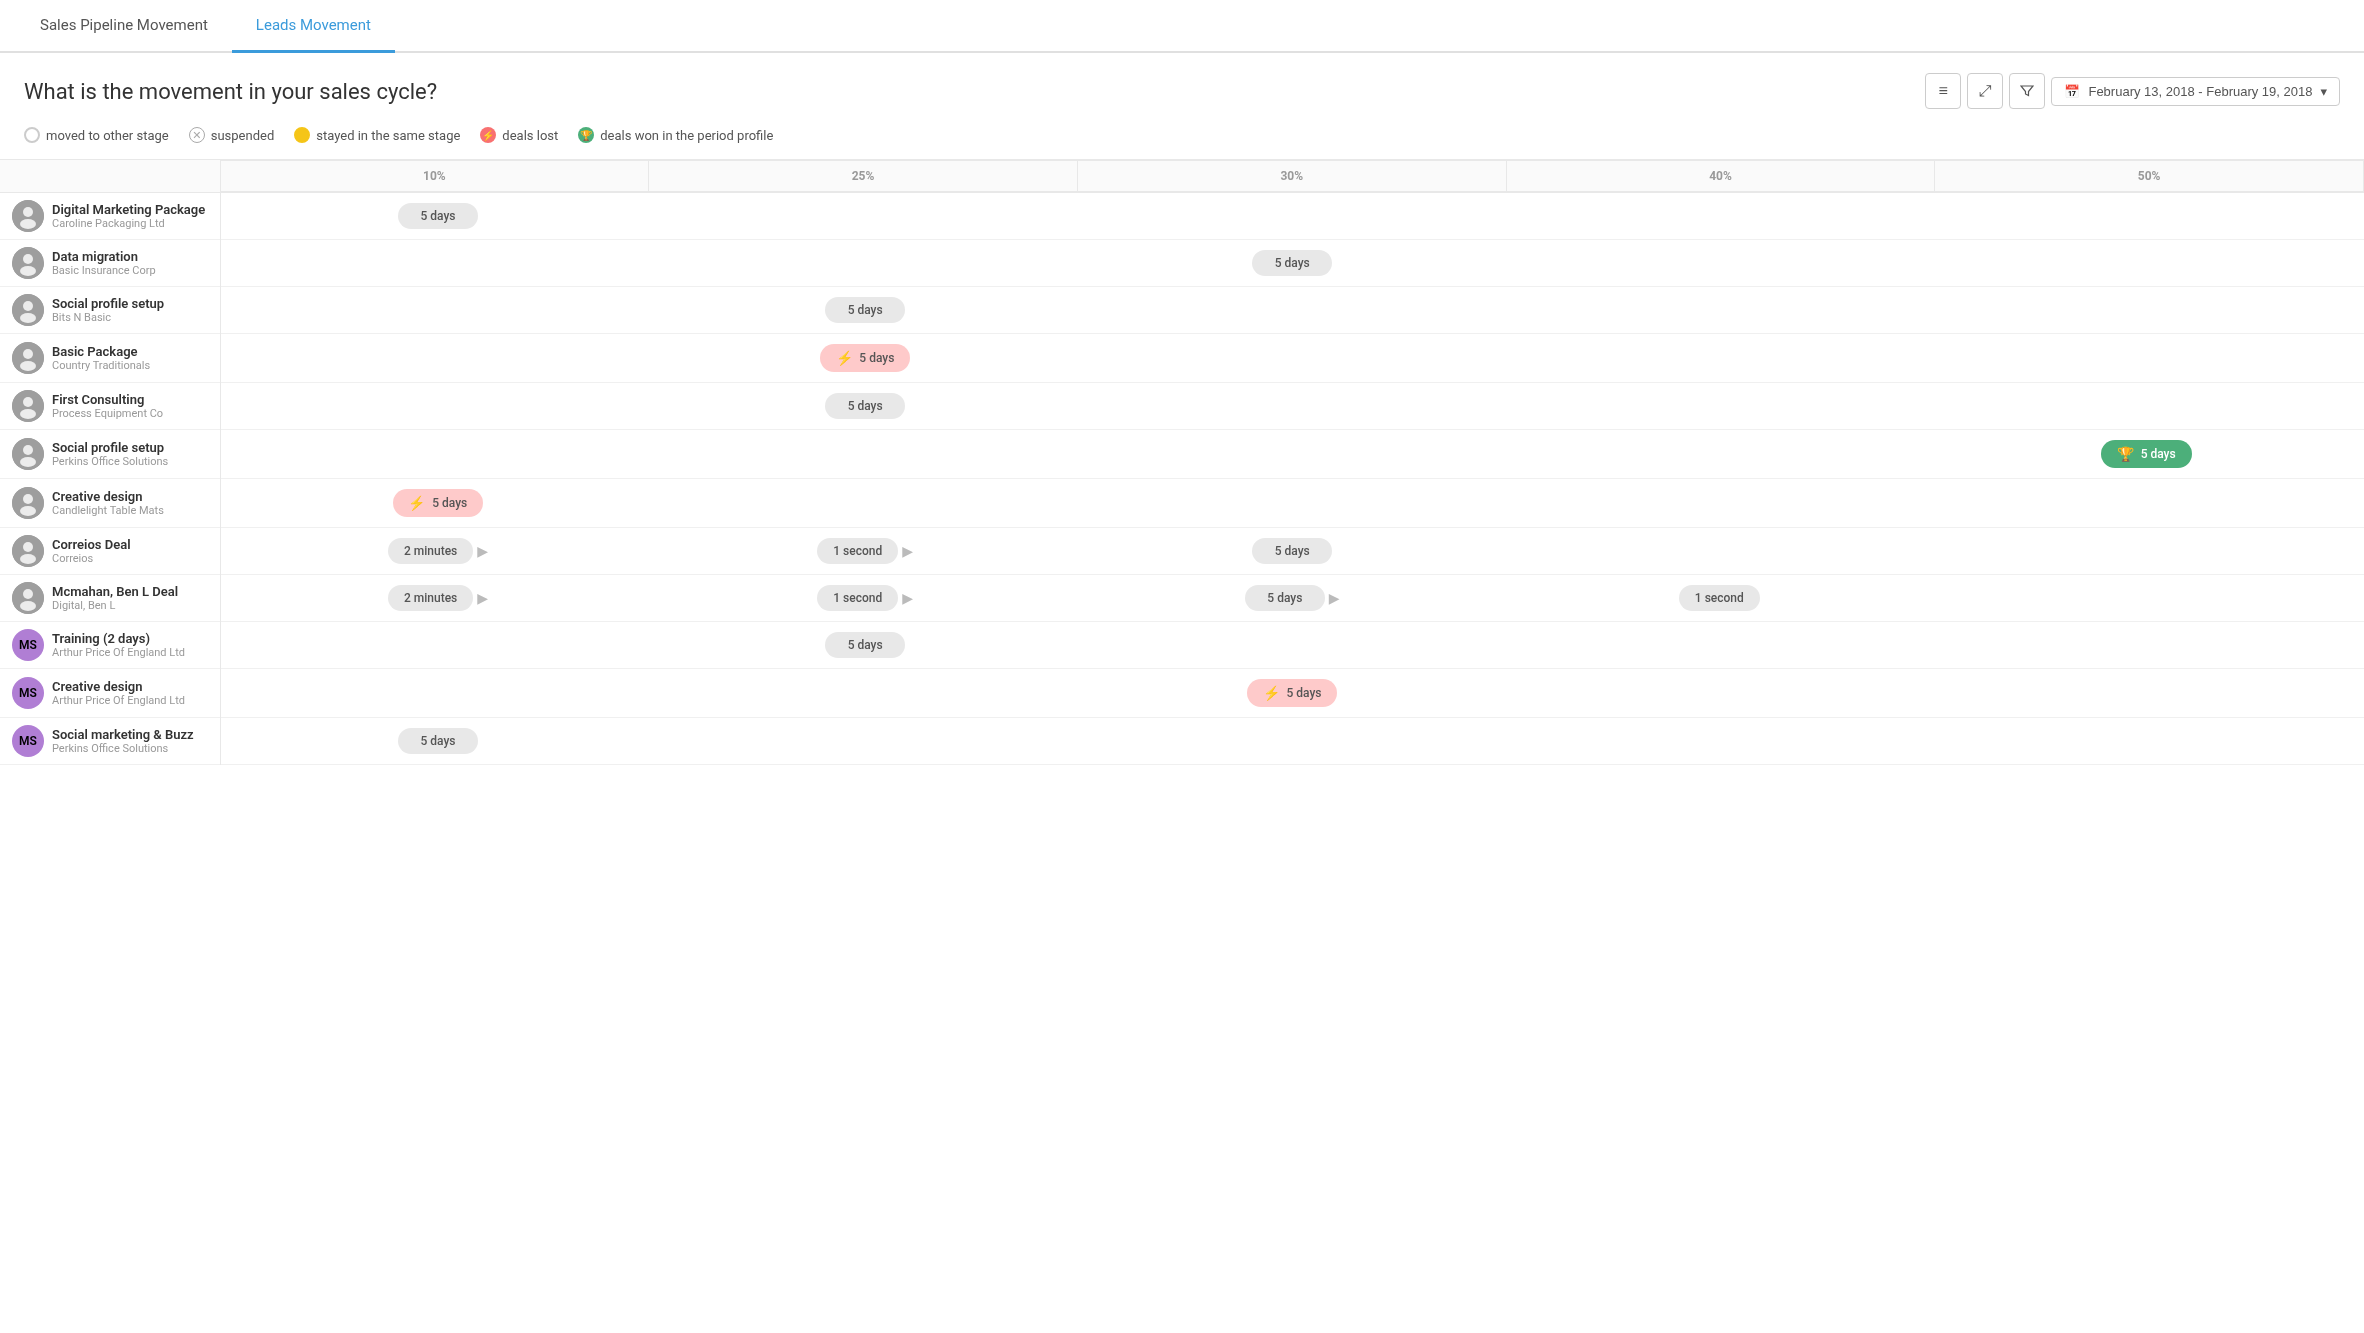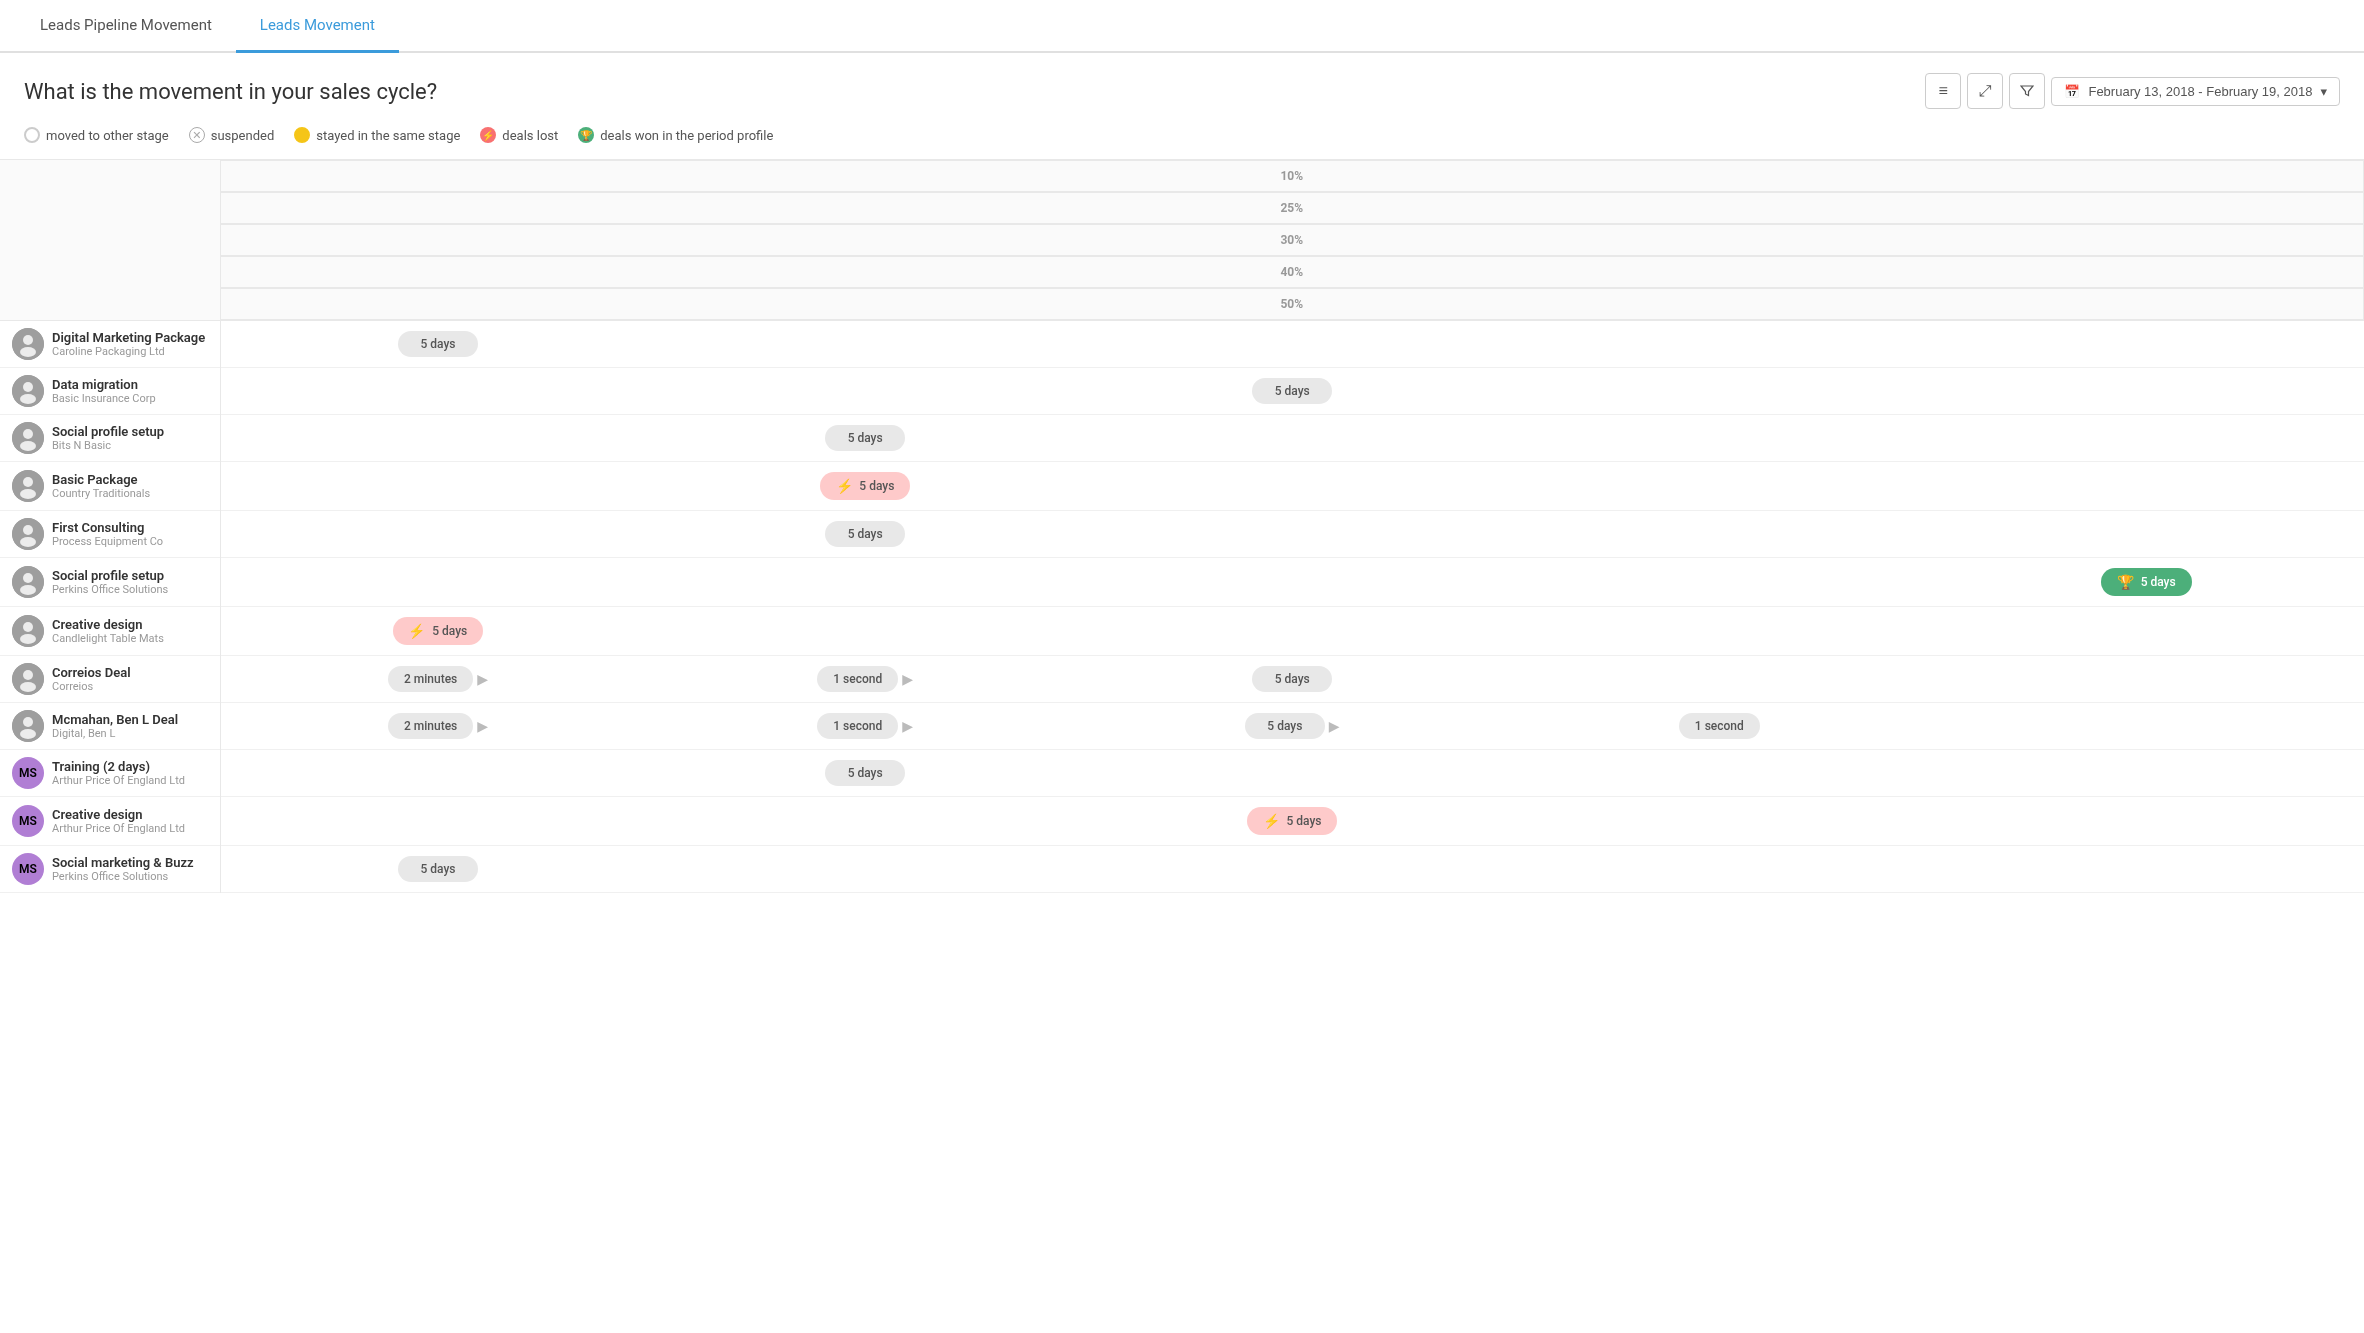--- a/index.html
+++ b/index.html
@@ -222,21 +222,21 @@
     .stage-bar.won {
       background: #4caf7a;
       color: #fff;
     }
   </style>
 </head>
 <body>
 
 <div>
   <div class="tabs">
-    <div class="tab inactive">Leads Pipeline Movement</div>
+    <div class="tab inactive">Sales Pipeline Movement</div>
     <div class="tab active">Leads Movement</div>
   </div>
 </div>
 
 <div class="header-area">
   <h1 class="page-title">What is the movement in your sales cycle?</h1>
   <div class="header-controls">
     <button class="icon-btn">≡</button>
     <button class="icon-btn">⤢</button>
     <button class="icon-btn">
@@ -274,21 +274,21 @@
     <span>deals won in the period profile</span>
   </div>
 </div>
 
 <div class="pipeline-container">
   <table class="main-table">
     <thead>
       <tr class="pipeline-header-row">
         <th class="deal-cell" style="background:#fafafa; border-bottom:1px solid #e8e8e8;"></th>
         <th style="border-left:1px solid #e8e8e8; border-bottom:1px solid #e8e8e8; padding:0; background:#fafafa;">
-          <div style="display:flex; width:100%;flex-direction:column;">
+          <div style="display:flex; width:100%;">
             <div class="stage-header-cell">10%</div>
             <div class="stage-header-cell">25%</div>
             <div class="stage-header-cell">30%</div>
             <div class="stage-header-cell">40%</div>
             <div class="stage-header-cell">50%</div>
           </div>
         </th>
       </tr>
     </thead>
     <tbody id="deals-tbody">

